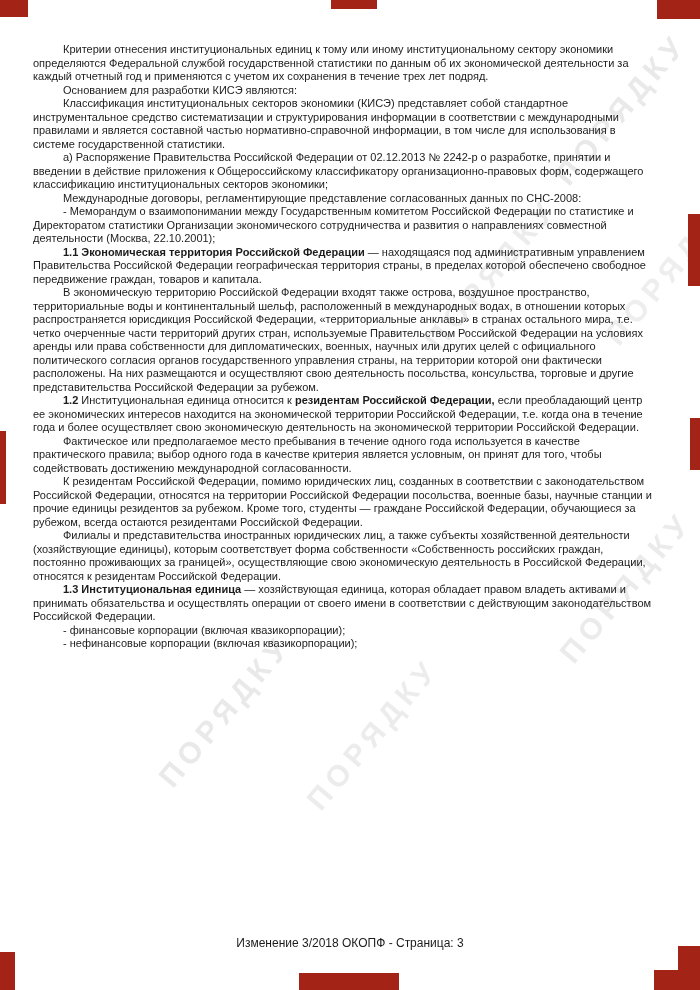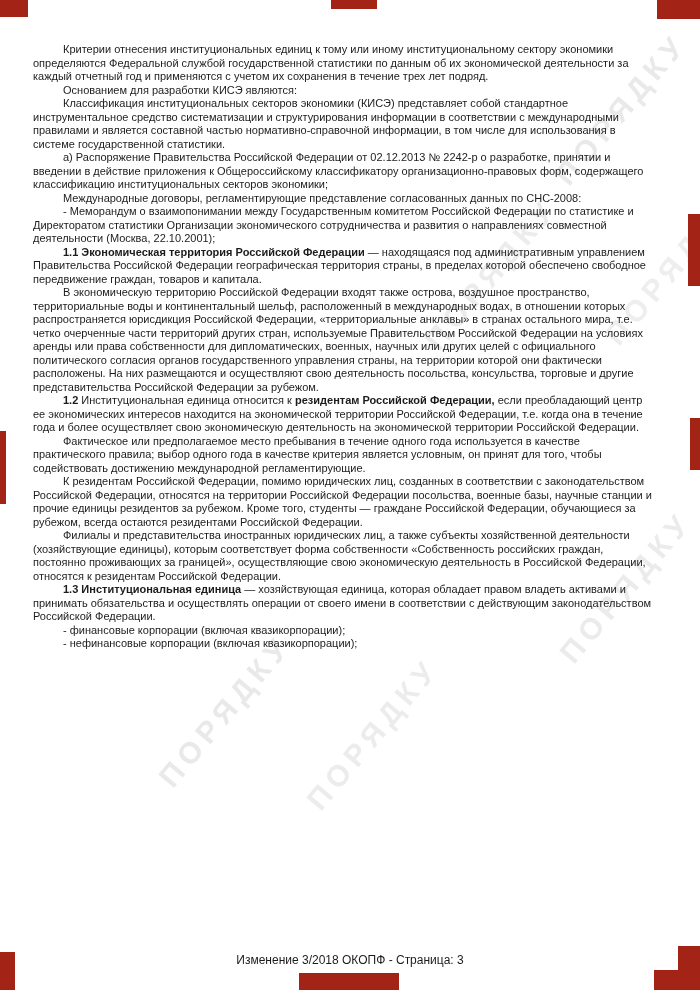--- a/index.html
+++ b/index.html
@@ -46,21 +46,20 @@
   }
   .para { margin: 0; text-indent: 30px; }
   .b { font-weight: bold; }
   
   .footer {
     position: absolute;
     left: 0; top: 936px; width: 700px;
     text-align: center;
     font-size: 12px;
     color: #1c1c1c;
-    margin-top: 17px;
   }
   
   .mark { position: absolute; }
 </style>
 </head>
 <body>
 
 <div class="page">
 
   <span class="wm wm-1" style="color: rgb(207, 207, 207);">ПОРЯДКУ</span>
@@ -73,21 +72,21 @@
   <div class="doc" style="color: rgb(28, 28, 28);">
       <p class="para"><span>Критерии отнесения институциональных единиц к тому или иному институциональному сектору экономики определяются Федеральной службой государственной статистики по данным об их экономической деятельности за каждый отчетный год и применяются с учетом их сохранения в течение трех лет подряд.</span></p>
       <p class="para"><span>Основанием для разработки КИСЭ являются:</span></p>
       <p class="para"><span>Классификация институциональных секторов экономики (КИСЭ) представляет собой стандартное инструментальное средство систематизации и структурирования информации в соответствии с международными правилами и является составной частью нормативно-справочной информации, в том числе для использования в системе государственной статистики.</span></p>
       <p class="para"><span>а) Распоряжение Правительства Российской Федерации от 02.12.2013 № 2242-р о разработке, принятии и введении в действие приложения к Общероссийскому классификатору организационно-правовых форм, содержащего классификацию институциональных секторов экономики;</span></p>
       <p class="para"><span>Международные договоры, регламентирующие представление согласованных данных по СНС-2008:</span></p>
       <p class="para"><span>- Меморандум о взаимопонимании между Государственным комитетом Российской Федерации по статистике и Директоратом статистики Организации экономического сотрудничества и развития о направлениях совместной деятельности (Москва, 22.10.2001);</span></p>
       <p class="para"><span class="b">1.1 Экономическая территория Российской Федерации</span><span> — находящаяся под административным управлением Правительства Российской Федерации географическая территория страны, в пределах которой обеспечено свободное передвижение граждан, товаров и капитала.</span></p>
       <p class="para"><span>В экономическую территорию Российской Федерации входят также острова, воздушное пространство, территориальные воды и континентальный шельф, расположенный в международных водах, в отношении которых распространяется юрисдикция Российской Федерации, «территориальные анклавы» в странах остального мира, т.е. четко очерченные части территорий других стран, используемые Правительством Российской Федерации на условиях аренды или права собственности для дипломатических, военных, научных или других целей с официального политического согласия органов государственного управления страны, на территории которой они фактически расположены. На них размещаются и осуществляют свою деятельность посольства, консульства, торговые и другие представительства Российской Федерации за рубежом.</span></p>
       <p class="para"><span class="b">1.2</span><span> Институциональная единица относится к </span><span class="b">резидентам Российской Федерации,</span><span> если преобладающий центр ее экономических интересов находится на экономической территории Российской Федерации, т.е. когда она в течение года и более осуществляет свою экономическую деятельность на экономической территории Российской Федерации.</span></p>
-      <p class="para"><span>Фактическое или предполагаемое место пребывания в течение одного года используется в качестве практического правила; выбор одного года в качестве критерия является условным, он принят для того, чтобы содействовать достижению международной регламентирующие.</span></p>
+      <p class="para"><span>Фактическое или предполагаемое место пребывания в течение одного года используется в качестве практического правила; выбор одного года в качестве критерия является условным, он принят для того, чтобы содействовать достижению международной согласованности.</span></p>
       <p class="para"><span>К резидентам Российской Федерации, помимо юридических лиц, созданных в соответствии с законодательством Российской Федерации, относятся на территории Российской Федерации посольства, военные базы, научные станции и прочие единицы резидентов за рубежом. Кроме того, студенты — граждане Российской Федерации, обучающиеся за рубежом, всегда остаются резидентами Российской Федерации.</span></p>
       <p class="para"><span>Филиалы и представительства иностранных юридических лиц, а также субъекты хозяйственной деятельности (хозяйствующие единицы), которым соответствует форма собственности «Собственность российских граждан, постоянно проживающих за границей», осуществляющие свою экономическую деятельность в Российской Федерации, относятся к резидентам Российской Федерации.</span></p>
       <p class="para"><span class="b">1.3 Институциональная единица</span><span> — хозяйствующая единица, которая обладает правом владеть активами и принимать обязательства и осуществлять операции от своего имени в соответствии с действующим законодательством Российской Федерации.</span></p>
       <p class="para"><span>- финансовые корпорации (включая квазикорпорации);</span></p>
       <p class="para"><span>- нефинансовые корпорации (включая квазикорпорации);</span></p>
     </div>
 
   <div class="footer" style="color: rgb(28, 28, 28);">Изменение 3/2018 ОКОПФ - Страница: 3</div>
 
   <div>

